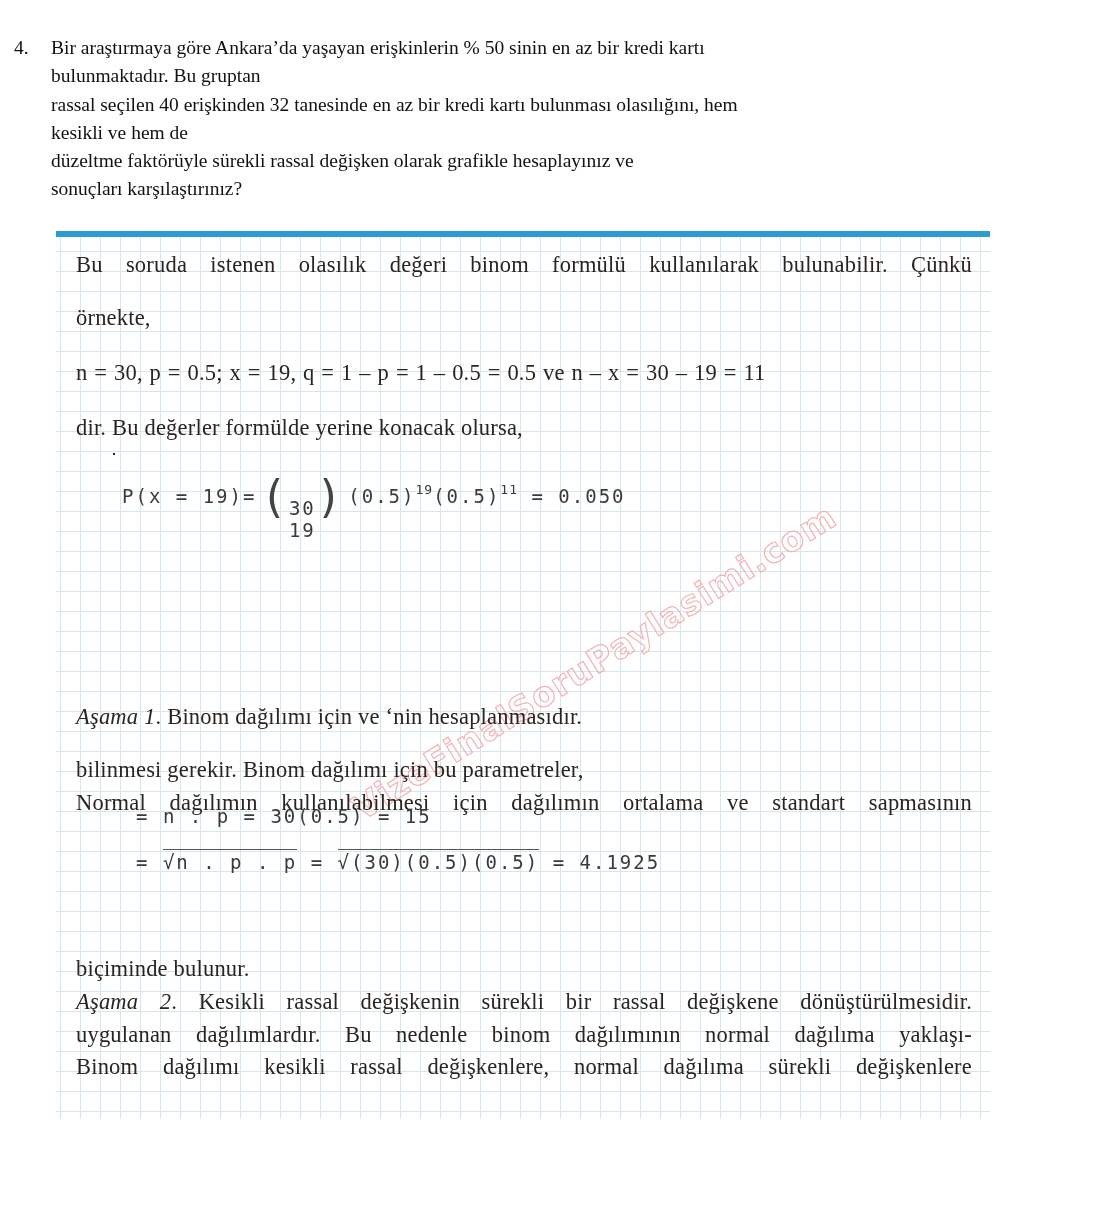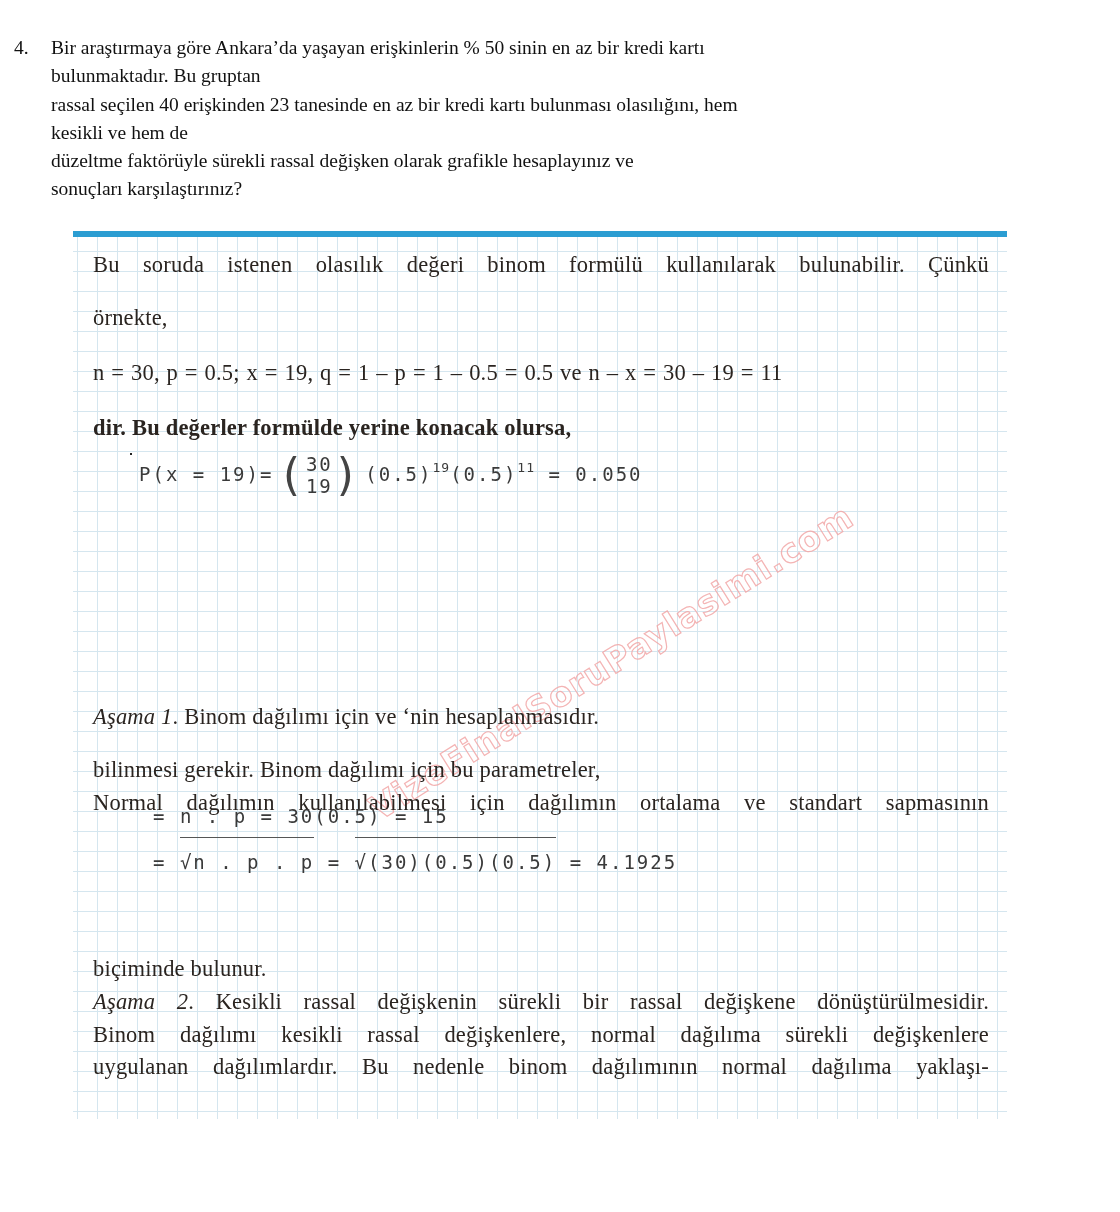--- a/index.html
+++ b/index.html
@@ -8,21 +8,21 @@
   .question {
     position: absolute; left: 14px; top: 34px; width: 900px;
     font-family: "Liberation Serif", "DejaVu Serif", serif;
     font-size: 19.5px; line-height: 28.3px; color: #111;
   }
   .question .num { position: absolute; left: 0; top: 0; }
   .question .lines { margin-left: 37px; }
   .question .line { display: block; white-space: nowrap; }
 
   .panel {
-    position: absolute; left: 73px; top: 231px; width: 934px; height: 888px;
+    position: absolute; left: 56px; top: 231px; width: 934px; height: 888px;
     background-color: #fff;
     background-image:
       linear-gradient(to right, #d5e6ef 1px, transparent 1px),
       linear-gradient(to bottom, #d5e6ef 1px, transparent 1px);
     background-size: 20px 20px;
     background-position: 4px 0px;
   }
   .panel-bar {
     position: absolute; left: 0; top: 0; width: 100%; height: 6px;
     background: #2b9dd2;
@@ -38,62 +38,62 @@
   .lh33 { line-height: 33px; }
   .italic { font-style: italic; }
 
   .mono {
     position: absolute;
     font-family: "DejaVu Sans Mono", "Liberation Mono", monospace;
     font-size: 19px; color: #3a3a3a; white-space: nowrap; letter-spacing: 2px;
   }
   .binom { display: inline-block; vertical-align: middle; position: relative; margin: 0 4px; }
   .binom .paren { font-size: 44px; line-height: 44px; vertical-align: middle; font-weight: 100; color: #444; }
-  .binom .stack { display: inline-block; vertical-align: middle; text-align: right; line-height: 22px; }
+  .binom .stack { display: inline-block; vertical-align: middle; text-align: right; line-height: 22px; margin-top: 44px; }
   .sup { font-size: 13px; vertical-align: 9px; letter-spacing: 1px; }
   .dot { position: absolute; width: 2px; height: 2px; background: #222; }
 
-  .sqrt { border-top: 1.5px solid #555; padding-top: 13px; }
+  .sqrt { border-top: 1.5px solid #555; padding-top: 1px; }
 
   .watermark {
     position: absolute; left: 300px; top: 560px;
     transform: rotate(-32deg); transform-origin: left center;
     font-family: "DejaVu Sans", sans-serif; font-weight: bold; font-size: 34px;
     color: transparent; -webkit-text-stroke: 1.2px #f2a7a7; white-space: nowrap;
     opacity: 0.85; letter-spacing: 1px;
   }
 </style>
 </head>
 <body>
 
 <div class="question">
   <span class="num">4.</span>
   <div class="lines">
     <span class="line">Bir araştırmaya göre Ankara’da yaşayan erişkinlerin % 50 sinin en az bir kredi kartı</span>
     <span class="line">bulunmaktadır. Bu gruptan</span>
-    <span class="line">rassal seçilen 40 erişkinden 23 tanesinde en az bir kredi kartı bulunması olasılığını, hem</span>
+    <span class="line">rassal seçilen 40 erişkinden 32 tanesinde en az bir kredi kartı bulunması olasılığını, hem</span>
     <span class="line">kesikli ve hem de</span>
     <span class="line">düzeltme faktörüyle sürekli rassal değişken olarak grafikle hesaplayınız ve</span>
     <span class="line">sonuçları karşılaştırınız?</span>
   </div>
 </div>
 
 <div class="panel">
   <div class="panel-bar"></div>
 
   <div class="txt lh33" style="top:17px;">
     <span class="l">Bu soruda istenen olasılık değeri binom formülü kullanılarak bulunabilir. Çünkü</span>
     <span class="l last">örnekte,</span>
   </div>
 
   <div class="txt" style="top:105px; line-height:33px;">
     <span class="l last" style="word-spacing:1px;">n = 30,  p = 0.5;  x = 19,  q = 1 – p = 1 – 0.5 = 0.5  ve  n – x = 30 – 19 = 11</span>
   </div>
 
-  <div class="txt" style="top:160px; line-height:33px;font-weight:bold;">
+  <div class="txt" style="top:160px; line-height:33px;">
     <span class="l last">dir. Bu değerler formülde yerine konacak olursa,</span>
   </div>
 
   <div class="dot" style="left:57px; top:222px;"></div>
   <div class="mono" style="left:66px; top:222px;">
     <span>P(x = 19)=</span><span class="binom"><span class="paren">(</span><span class="stack"><span style="display:block">30</span><span style="display:block">19</span></span><span class="paren">)</span></span><span>(0.5)</span><span class="sup">19</span><span>(0.5)</span><span class="sup">11</span><span> = 0.050</span>
   </div>
 
   <div class="watermark">VizeFinalSoruPaylasimi.com</div>
 
@@ -109,16 +109,16 @@
   <div class="mono" style="left:80px; top:620px;">
     <span>= </span><span class="sqrt">√n . p . p</span><span> = </span><span class="sqrt">√(30)(0.5)(0.5)</span><span> = 4.1925</span>
   </div>
 
   <div class="txt" style="top:701px; line-height:33px;">
     <span class="l last">biçiminde bulunur.</span>
   </div>
 
   <div class="txt lh33" style="top:755px; line-height:32.5px;">
     <span class="l"><span class="italic">Aşama 2</span><span>. Kesikli rassal değişkenin sürekli bir rassal değişkene dönüştürülmesidir.</span></span>
+    <span class="l">uygulanan dağılımlardır. Bu nedenle binom dağılımının normal dağılıma yaklaşı-</span>
     <span class="l">Binom dağılımı kesikli rassal değişkenlere, normal dağılıma sürekli değişkenlere</span>
-    <span class="l">uygulanan dağılımlardır. Bu nedenle binom dağılımının normal dağılıma yaklaşı-</span>
   </div>
 </div>
 
 </body></html>

